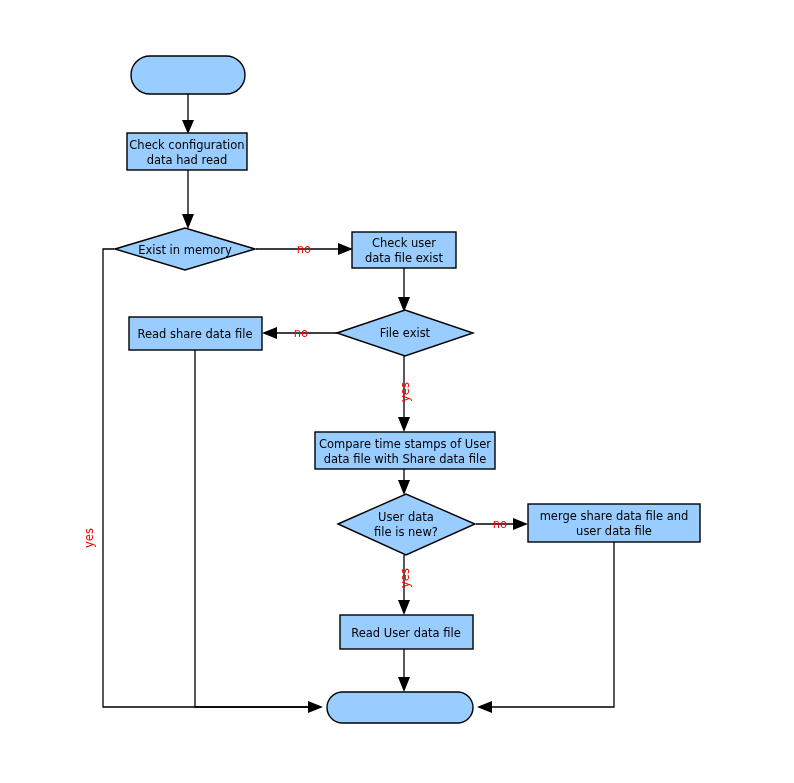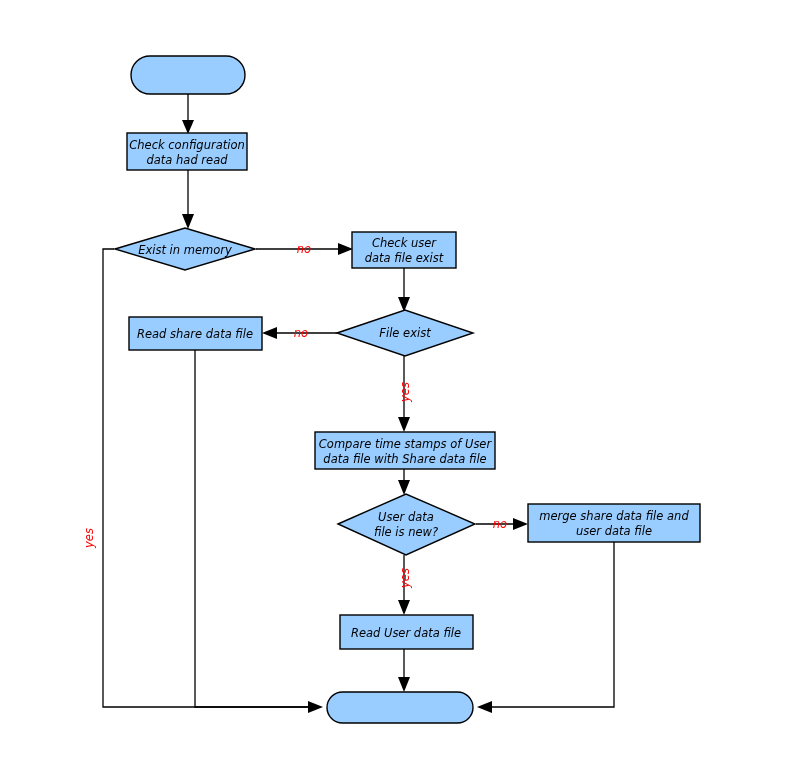--- a/index.html
+++ b/index.html
@@ -11,21 +11,20 @@
     width: 794px;
     height: 783px;
     font-family: "DejaVu Sans", sans-serif;
     overflow: hidden;
   }
   #flowchart-root {
     position: relative;
     width: 794px;
     height: 783px;
     background: #ffffff;
-    font-style: italic;
   }
   svg#chart-svg {
     display: block;
     width: 794px;
     height: 783px;
   }
   .node-shape {
     fill: #99ccff;
     stroke: #000000;
     stroke-width: 1.4;

